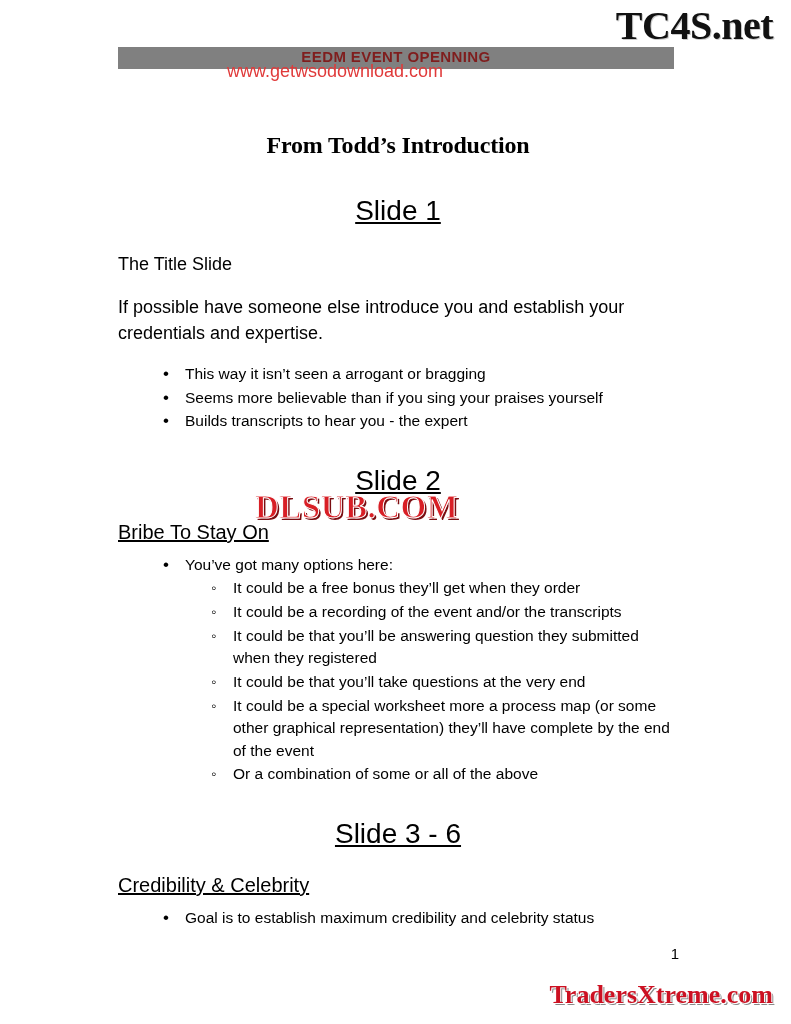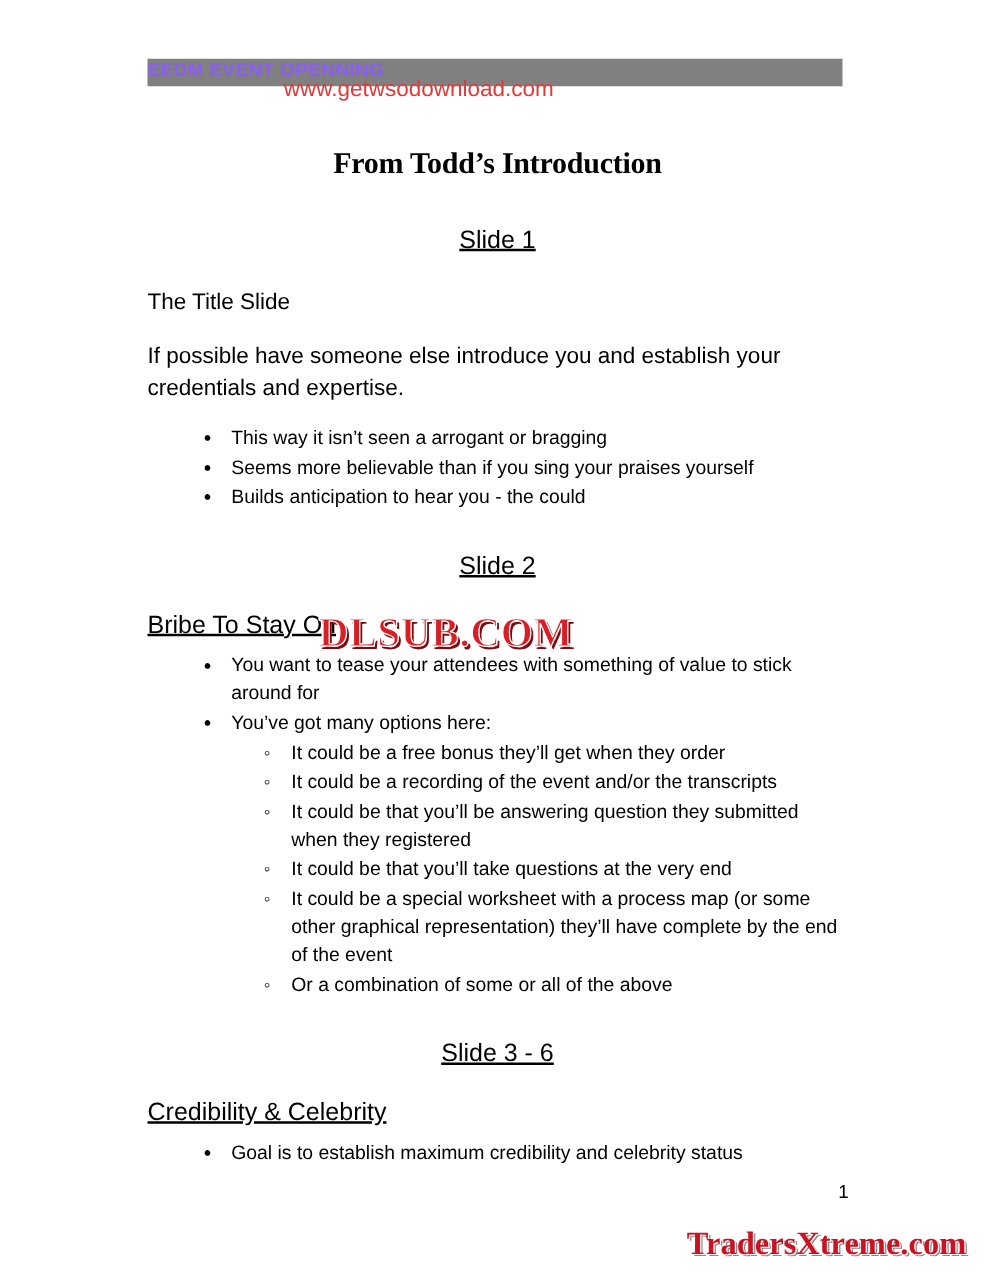--- a/index.html
+++ b/index.html
@@ -43,58 +43,59 @@
     left: 118px;
     width: 556px;
     height: 22px;
     background: #808080;
   }
   .header-bar-text {
     position: absolute;
     top: 48px;
     left: 118px;
     width: 556px;
+    text-align: center;
     font-family: "Liberation Sans", sans-serif;
     font-weight: bold;
     font-size: 15px;
-    color: #8b5cf6;
+    color: #7f1d1d;
     letter-spacing: 0.4px;
   }
 
   .site-url {
     position: absolute;
     top: 61px;
     left: 0;
     width: 670px;
     text-align: center;
     font-family: "Liberation Sans", sans-serif;
     font-size: 18px;
     color: #e03a3a;
   }
 
   
   .doc {
     position: absolute;
-    top: 118px;
+    top: 132px;
     left: 118px;
     width: 560px;
   }
 
   .doc-title {
     text-align: center;
     font-family: "Liberation Serif", serif;
     font-weight: bold;
     font-size: 24px;
     letter-spacing: -0.2px;
     margin: 0 0 36px 0;
   }
 
   .slide-heading {
     text-align: center;
-    font-size: 20px;
+    font-size: 28px;
     margin: 0 0 24px 0;
   }
   .slide-heading span {
     text-decoration: underline;
   }
 
   .para {
     font-size: 18px;
     line-height: 1.48;
     margin: 0 0 16px 0;
@@ -181,20 +182,21 @@
     bottom: 62px;
     right: 112px;
     font-size: 15px;
   }
 </style>
 </head>
 <body>
 
 <div class="page">
 
+  <div class="tc4s-watermark">TC4S.net</div>
 
   <div class="header-bar"></div>
   <div class="header-bar-text">EEDM EVENT OPENNING</div>
 
   <div class="site-url">www.getwsodownload.com</div>
 
   <div class="doc">
 
     <h1 class="doc-title">From Todd’s Introduction</h1>
 
@@ -202,41 +204,40 @@
       <span>Slide 1 </span>
     </div>
 
     <p class="para">The Title Slide</p>
 
     <p class="para">If possible have someone else introduce you and establish your credentials and expertise.</p>
 
     <ul class="bullets">
       <li>This way it isn’t seen a arrogant or bragging</li>
       <li>Seems more believable than if you sing your praises yourself</li>
-      <li>Builds anticipation to hear you - the could</li>
+      <li>Builds transcripts to hear you - the expert</li>
     </ul>
 
     <div class="spacer-lg"></div>
 
     <div class="slide-heading">
       <span>Slide 2</span>
     </div>
 
     <div class="sub-heading">Bribe To Stay On</div>
 
     <ul class="bullets">
-      <li>You want to tease your attendees with something of value to stick around for</li>
       <li>
         <span>You’ve got many options here:</span>
         <ul class="sub-bullets">
           <li>It could be a free bonus they’ll get when they order</li>
           <li>It could be a recording of the event and/or the transcripts</li>
           <li>It could be that you’ll be answering question they submitted when they registered</li>
           <li>It could be that you’ll take questions at the very end</li>
-          <li>It could be a special worksheet with a process map (or some other graphical representation) they’ll have complete by the end of the event</li>
+          <li>It could be a special worksheet more a process map (or some other graphical representation) they’ll have complete by the end of the event</li>
           <li>Or  a combination of some or all of the above</li>
         </ul>
       </li>
     </ul>
 
     <div class="spacer-lg"></div>
 
     <div class="slide-heading">
       <span>Slide 3 - 6</span>
     </div>

